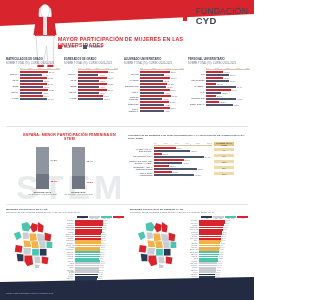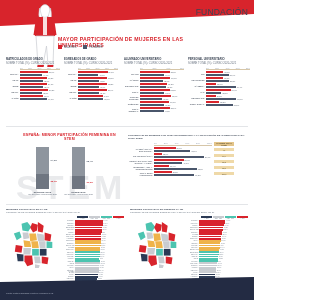--- a/index.html
+++ b/index.html
@@ -102,20 +102,21 @@
 
   <div class="logo">
     <div class="logo-marks">
       <div class="lm"></div>
         <div class="lm"></div>
       <div class="lm"></div>
         <div class="lm off"></div>
     </div>
     <div class="logo-txt">
       <div class="l1">FUNDACIÓN</div>
+      <div class="l2">CYD</div>
     </div>
   </div>
 
   <div class="main-title">MAYOR PARTICIPACIÓN DE MUJERES EN LAS UNIVERSIDADES</div>
 
   <div class="legend-top">
     <div class="lg-item">
       <span class="lg-sw" style="background:#d8242c"></span>
       <span class="lg-lb">MUJERES</span>
     </div>

